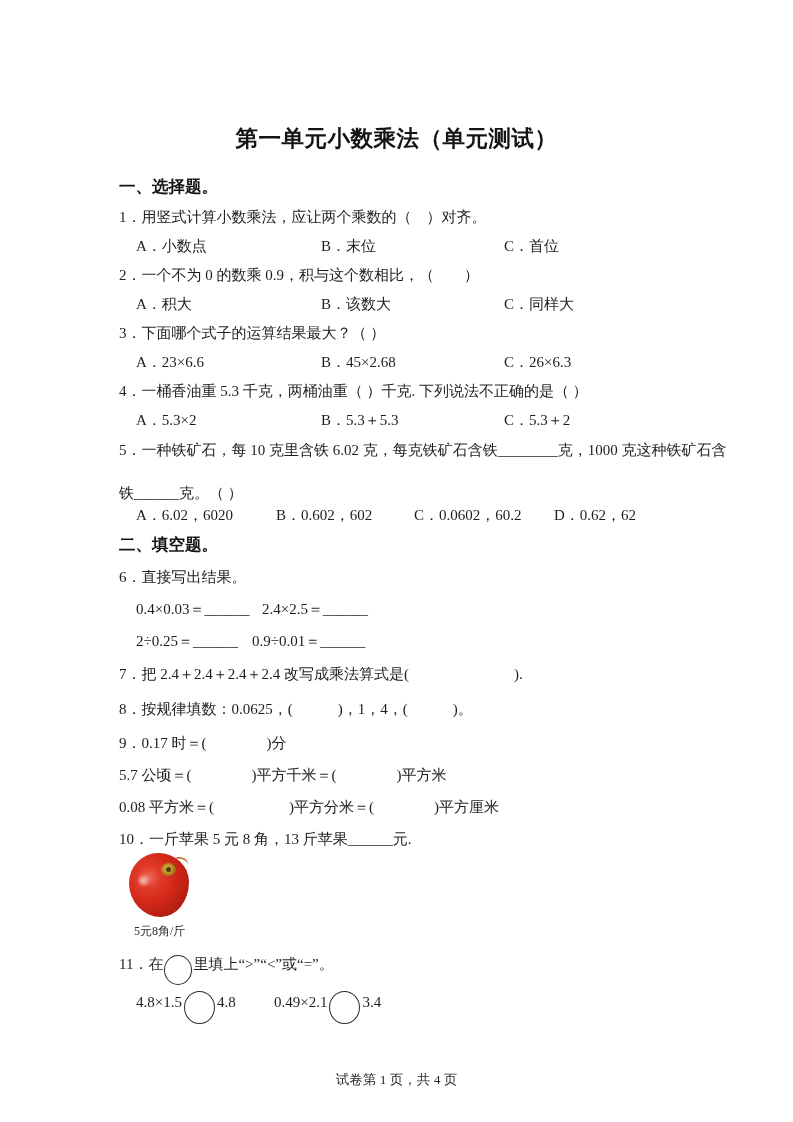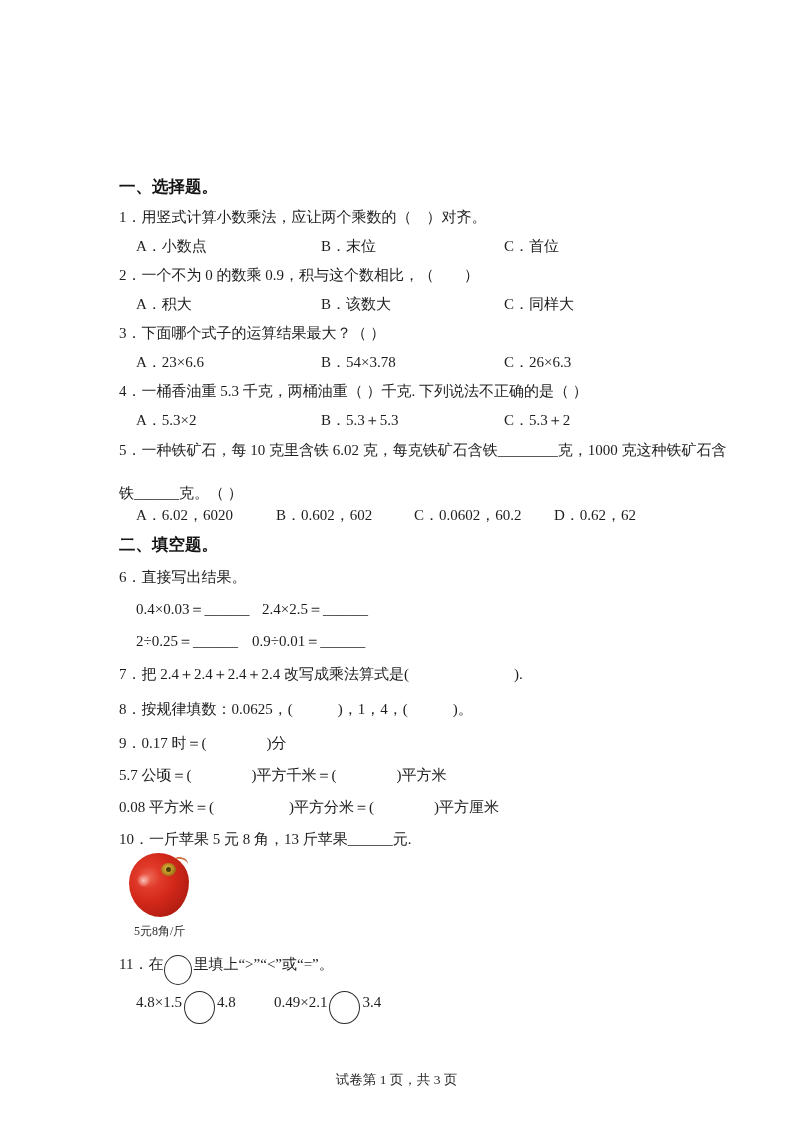--- a/index.html
+++ b/index.html
@@ -44,41 +44,42 @@
     border-top:2px solid #c75a1e;border-radius:50% 50% 0 0;transform:rotate(14deg);opacity:.85;
   }
   .caption{position:absolute;left:134px;top:923px;font-size:12px;color:#2e2e2e;white-space:pre;}
   .footer{position:absolute;left:0;top:1071px;width:100%;text-align:center;font-size:13.5px;color:#2a2a2a;white-space:pre;}
 </style>
 </head>
 <body>
 
 <div class="page">
 
+  <div class="title">第一单元小数乘法（单元测试）</div>
 
   <div class="line heading" style="top:177px">一、选择题。</div>
 
   <div class="line" style="top:206px">1．用竖式计算小数乘法，应让两个乘数的（　）对齐。</div>
   <div class="row" style="top:235px">
     <span style="left:119px">A．小数点</span>
     <span style="left:304px">B．末位</span>
     <span style="left:487px">C．首位</span>
   </div>
 
   <div class="line" style="top:264px">2．一个不为 0 的数乘 0.9，积与这个数相比，（　　）</div>
   <div class="row" style="top:293px">
     <span style="left:119px">A．积大</span>
     <span style="left:304px">B．该数大</span>
     <span style="left:487px">C．同样大</span>
   </div>
 
   <div class="line" style="top:322px">3．下面哪个式子的运算结果最大？（ ）</div>
   <div class="row" style="top:351px">
     <span style="left:119px">A．23×6.6</span>
-    <span style="left:304px">B．54×3.78</span>
+    <span style="left:304px">B．45×2.68</span>
     <span style="left:487px">C．26×6.3</span>
   </div>
 
   <div class="line" style="top:380px">4．一桶香油重 5.3 千克，两桶油重（ ）千克. 下列说法不正确的是（ ）</div>
   <div class="row" style="top:409px">
     <span style="left:119px">A．5.3×2</span>
     <span style="left:304px">B．5.3＋5.3</span>
     <span style="left:487px">C．5.3＋2</span>
   </div>
 
@@ -126,15 +127,15 @@
   </div>
   <div class="row" style="top:991px;height:36px">
     <span class="fx" style="left:119px;height:36px">
       <span>4.8×1.5</span><span class="circle c-lg"></span><span>4.8</span>
     </span>
     <span class="fx" style="left:257px;height:36px">
       <span>0.49×2.1</span><span class="circle c-lg"></span><span>3.4</span>
     </span>
   </div>
 
-  <div class="footer">试卷第 1 页，共 3 页</div>
+  <div class="footer">试卷第 1 页，共 4 页</div>
 
 </div>
 
 </body></html>

